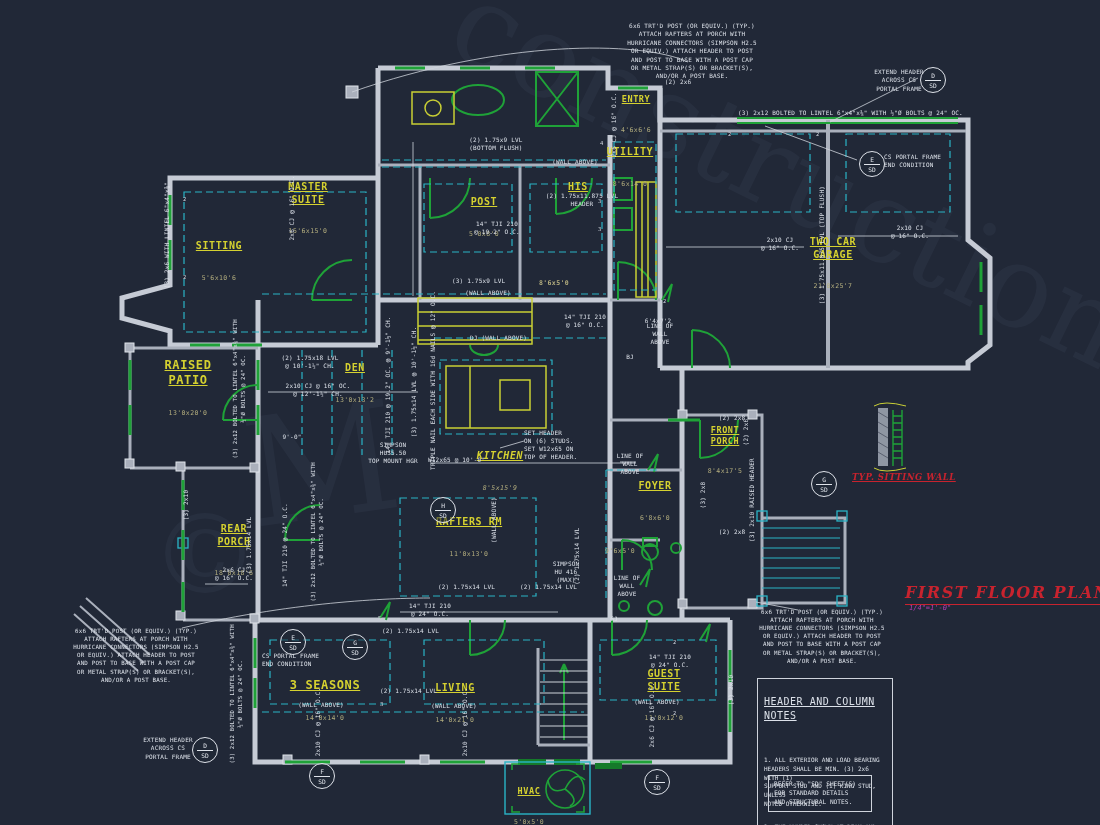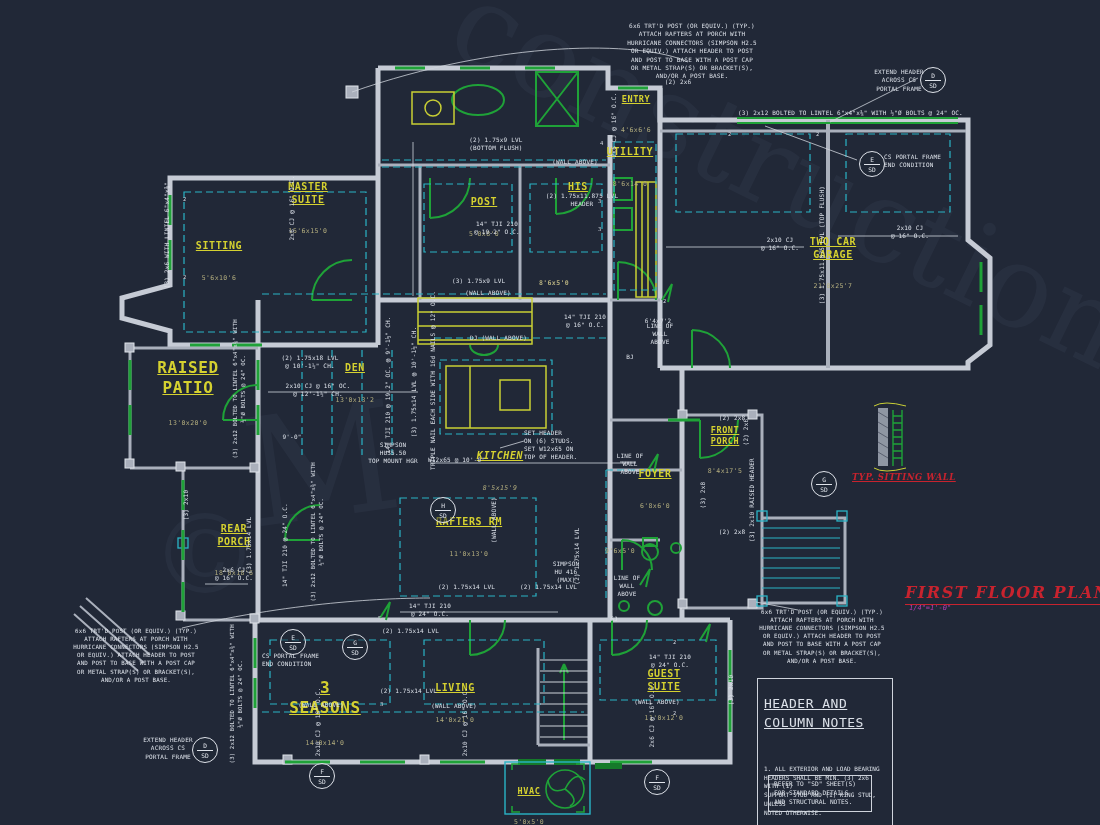--- a/index.html
+++ b/index.html
@@ -6,31 +6,31 @@
   .stage{position:relative;width:1100px;height:825px;background:#212837;overflow:hidden;
          font-family:"DejaVu Sans Mono",monospace;}
   svg.lines{position:absolute;left:0;top:0;}
   .ann{position:absolute;font-size:6px;color:#dce1e9;line-height:1.35;text-align:center;
        white-space:pre-line;letter-spacing:.2px;}
   .nw{white-space:nowrap;}
   .v{transform:rotate(-90deg);transform-origin:center;white-space:nowrap;}
   .room{position:absolute;display:flex;flex-direction:column;align-items:center;text-align:center;gap:20px;}
   .rname{font-size:10px;font-weight:bold;color:#d5d130;text-decoration:underline;
          letter-spacing:.6px;line-height:1.25;white-space:pre-line;}
-  .big .rname{font-size:16px;}
+  .big .rname{font-size:12px;}
   .sm .rname{font-size:8.5px;}
   .rdims{font-size:6.5px;color:#b4ae7e;margin-top:1px;letter-spacing:.4px;font-weight:normal;
          text-decoration:none;}
   .dimonly{position:absolute;font-size:6.5px;color:#b4ae7e;letter-spacing:.4px;text-align:center;}
   .note{position:absolute;font-size:6px;color:#dce1e9;line-height:1.4;text-align:center;
         white-space:pre-line;letter-spacing:.2px;}
   .ltxt{text-align:left;}
   .nbox{position:absolute;border:1px solid #cfd4dc;padding:7px 6px;color:#dce1e9;font-size:6px;
         line-height:1.45;white-space:pre-line;background:rgba(33,40,55,.5);}
-  .ntitle{display:block;text-decoration:underline;font-size:13px;letter-spacing:.5px;margin-bottom:24px;}
+  .ntitle{display:block;text-decoration:underline;font-size:10px;letter-spacing:.5px;margin-bottom:24px;}
   .npara{display:block;margin-bottom:6px;}
   .sdbox{position:absolute;border:1px solid #cfd4dc;padding:4px 5px;color:#dce1e9;font-size:6.2px;
          line-height:1.45;white-space:pre-line;text-align:left;}
   .callout{position:absolute;width:24px;height:24px;border:1px solid #dfe3ea;border-radius:50%;
            display:flex;flex-direction:column;align-items:center;justify-content:center;
            font-size:6.2px;color:#dfe3ea;background:rgba(33,40,55,.55);}
   .c-top{border-bottom:1px solid #dfe3ea;width:68%;text-align:center;padding-bottom:1px;}
   .c-bot{padding-top:1px;}
   .ftitle{position:absolute;left:905px;top:583px;color:#c8232e;font-size:16px;font-style:italic;
           font-weight:bold;letter-spacing:1.5px;border-bottom:1px solid #c8232e;padding-bottom:2px;
@@ -316,21 +316,21 @@
     <span class="rdims">13'0x13'2</span>
   </div>
   <div class="room" style="left:462px;top:450px;width:76px;font-style:italic;">
     <span class="rname">KITCHEN</span>
     <span class="rdims">8'5x15'9</span>
   </div>
   <div class="room" style="left:425px;top:516px;width:88px;">
     <span class="rname">RAFTERS RM</span>
     <span class="rdims">11'0x13'0</span>
   </div>
-  <div class="room" style="left:626px;top:468px;width:58px;">
+  <div class="room" style="left:626px;top:480px;width:58px;">
     <span class="rname">FOYER</span>
     <span class="rdims">6'8x6'0</span>
   </div>
   <div class="room sm" style="left:694px;top:425px;width:62px;">
     <span class="rname">FRONT
 PORCH</span>
     <span class="rdims">8'4x17'5</span>
   </div>
   <div class="room" style="left:200px;top:523px;width:68px;">
     <span class="rname">REAR

